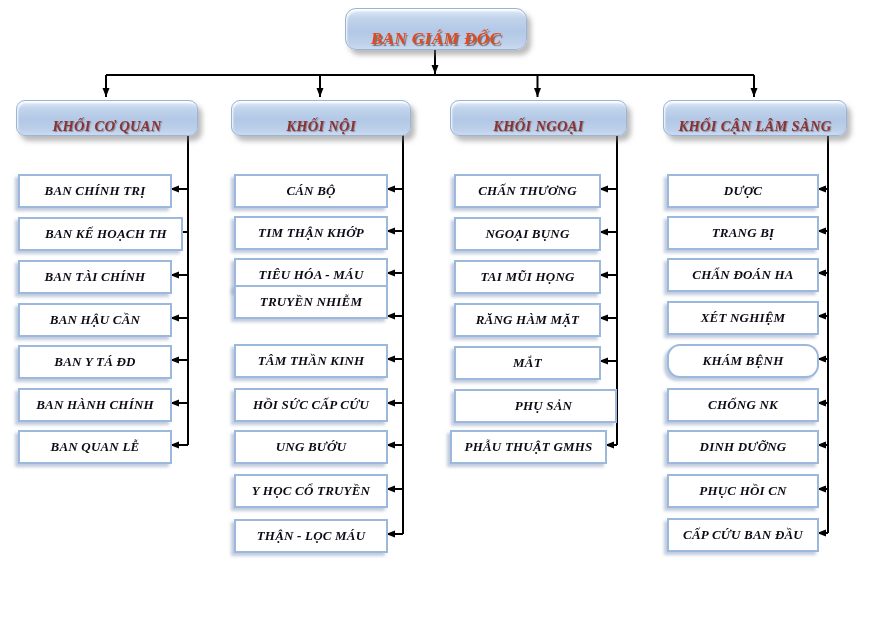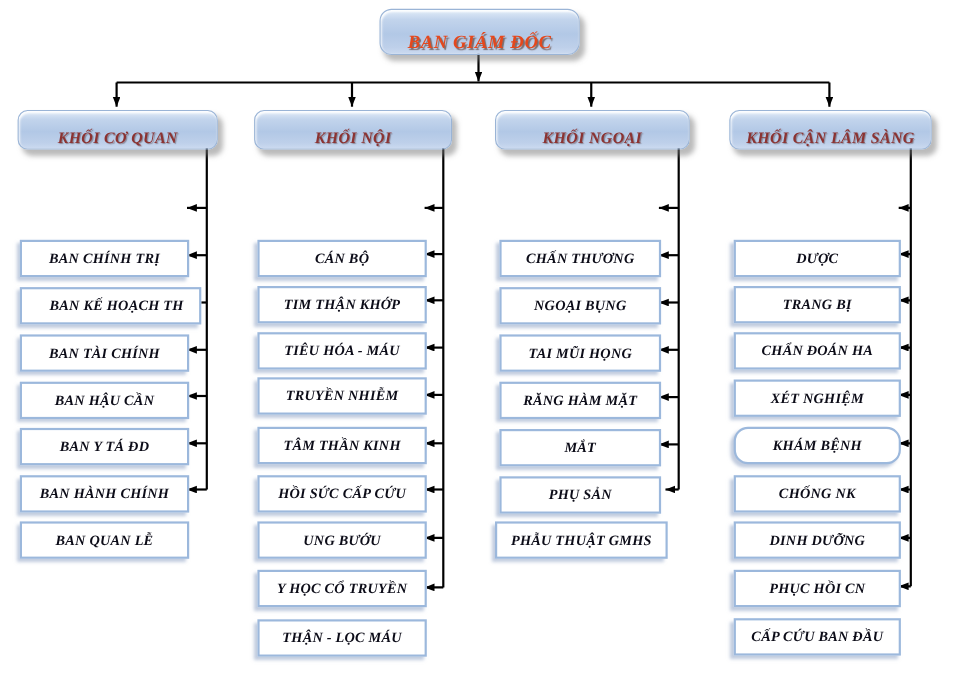--- a/index.html
+++ b/index.html
@@ -31,21 +31,20 @@
     color:#8b3332;
     text-shadow:1px 1px 1px rgba(40,0,0,0.35);
     white-space:nowrap;
   }
   .item-box{
     position:absolute;
     display:flex;align-items:center;justify-content:center;
     background:#ffffff;
     border:2px solid #9cb8dc;
     box-shadow:-3px 3px 3px rgba(140,160,195,0.55);
-    margin-top:44px;
   }
   .item-label{
     font-weight:bold;font-style:italic;font-size:13px;letter-spacing:0.2px;
     color:#0c0c18;
     white-space:nowrap;
   }
 </style>
 </head>
 <body>
 
@@ -137,21 +136,21 @@
       </div>
       <div class="item-box" style="left: 234px; top: 174px; width: 150px; height: 30px;">
         <span class="item-label">CÁN BỘ</span>
       </div>
       <div class="item-box" style="left: 234px; top: 216px; width: 150px; height: 30px;">
         <span class="item-label">TIM THẬN KHỚP</span>
       </div>
       <div class="item-box" style="left: 234px; top: 258px; width: 150px; height: 30px;">
         <span class="item-label">TIÊU HÓA - MÁU</span>
       </div>
-      <div class="item-box" style="left: 234px; top: 299px; width: 150px; height: 30px;">
+      <div class="item-box" style="left: 234px; top: 285px; width: 150px; height: 30px;">
         <span class="item-label">TRUYỀN NHIỄM</span>
       </div>
       <div class="item-box" style="left: 234px; top: 344px; width: 150px; height: 30px;">
         <span class="item-label">TÂM THẦN KINH</span>
       </div>
       <div class="item-box" style="left: 234px; top: 388px; width: 150px; height: 30px;">
         <span class="item-label">HỒI SỨC CẤP CỨU</span>
       </div>
       <div class="item-box" style="left: 234px; top: 430px; width: 150px; height: 30px;">
         <span class="item-label">UNG BƯỚU</span>
@@ -173,21 +172,21 @@
       </div>
       <div class="item-box" style="left: 454px; top: 260px; width: 143px; height: 30px;">
         <span class="item-label">TAI MŨI HỌNG</span>
       </div>
       <div class="item-box" style="left: 454px; top: 303px; width: 143px; height: 30px;">
         <span class="item-label">RĂNG HÀM MẶT</span>
       </div>
       <div class="item-box" style="left: 454px; top: 346px; width: 143px; height: 30px;">
         <span class="item-label">MẮT</span>
       </div>
-      <div class="item-box" style="left: 454px; top: 389px; width: 143px; height: 30px;">
+      <div class="item-box" style="left: 454px; top: 389px; width: 143px; height: 30px; padding-left: 16px;">
         <span class="item-label">PHỤ SẢN</span>
       </div>
       <div class="item-box" style="left: 450px; top: 430px; width: 153px; height: 30px;">
         <span class="item-label">PHẪU THUẬT GMHS</span>
       </div>
       <div class="bluebox" style="left: 663px; top: 100px; width: 182px; height: 34px;">
         <span class="header-label">KHỐI CẬN LÂM SÀNG</span>
       </div>
       <div class="item-box" style="left: 667px; top: 174px; width: 148px; height: 30px;">
         <span class="item-label">DƯỢC</span>

